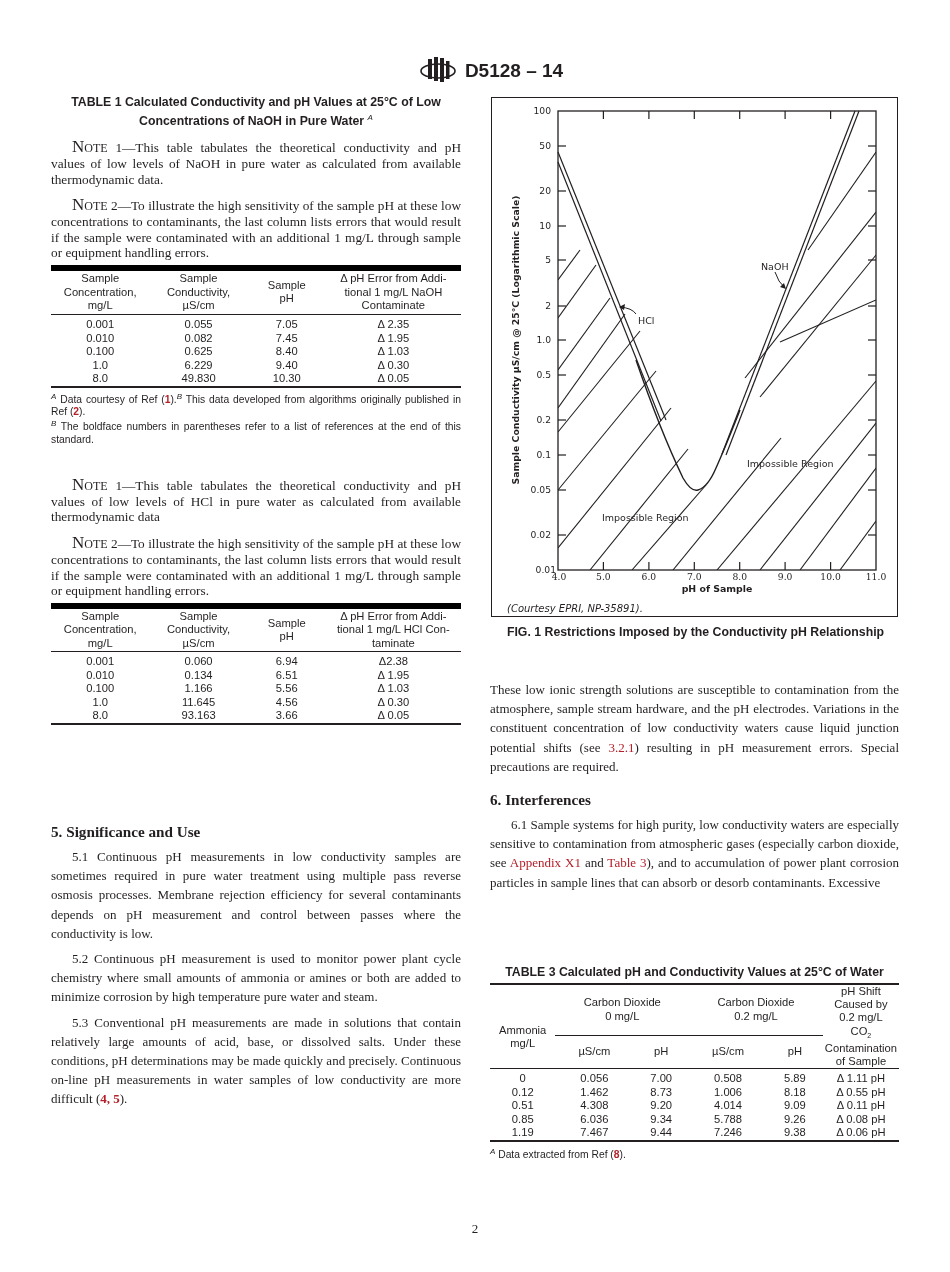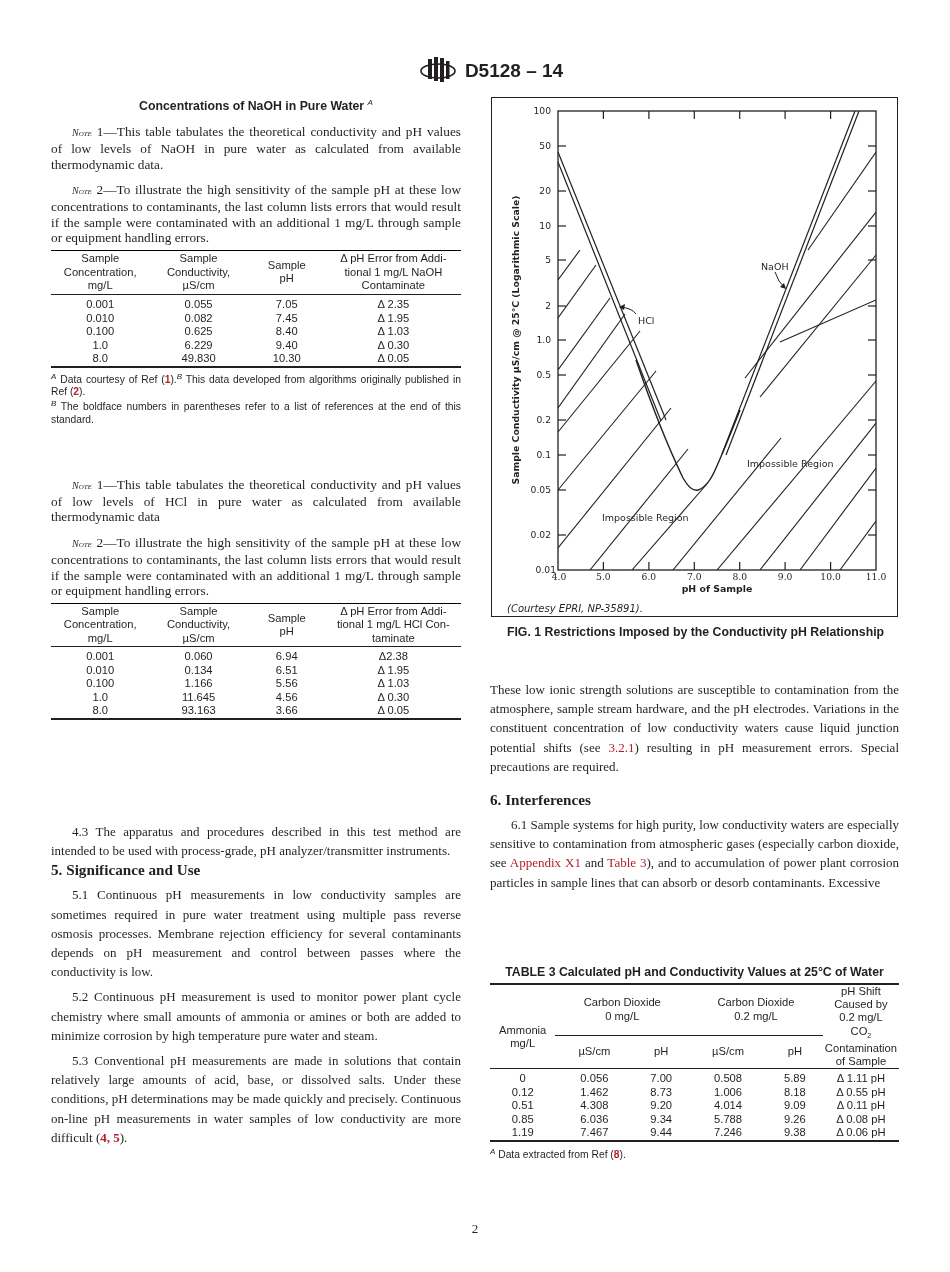--- a/index.html
+++ b/index.html
@@ -9,26 +9,26 @@
   .header .logo { display:inline-block; vertical-align:middle; width:38px; height:30px; }
   .header .code { display:inline-block; vertical-align:middle; font-family:"Liberation Sans", sans-serif; font-weight:bold; font-size:19px; margin-left:4px; }
 
   .col { position:absolute; }
   .col-left { left:51px; width:410px; }
   .col-right { left:490px; width:409px; }
 
   .tbl-title { font-family:"Liberation Sans", sans-serif; font-weight:bold; font-size:12.3px; text-align:center; line-height:15px; }
   .tbl-title sup, .fn sup { font-style:italic; font-weight:normal; font-size:8px; }
   .note { font-family:"Liberation Serif", serif; font-size:13.3px; line-height:15.7px; text-align:justify; margin:0; text-indent:21px; }
-  .note .sc { font-variant:small-caps; font-size:10px;font-style:italic; }
+  .note .sc { font-variant:small-caps; font-size:17px; }
 
   table.data { border-collapse:collapse; width:100%; font-family:"Liberation Sans", sans-serif; font-size:11.2px; }
   table.data thead th { font-weight:normal; text-align:center; vertical-align:middle; line-height:13.5px; padding:1px 2px; }
   table.data tbody td { text-align:center; line-height:13.6px; padding:0 2px; }
-  table.data.tbl12 { border-top:1px solid #000000; border-bottom:2px solid #231f20; }
+  table.data.tbl12 { border-top:6px solid #000000; border-bottom:2px solid #231f20; }
   table.data.tbl12 thead tr { border-bottom:1px solid #231f20; }
   .fn { font-family:"Liberation Sans", sans-serif; font-size:10.3px; line-height:12px; text-align:justify; margin:0; }
   .ref { color:#b4202a; font-weight:bold; }
   .link { color:#b4202a; }
 
   .body-p { font-family:"Liberation Serif", serif; font-size:13px; line-height:19.2px; text-align:justify; margin:0; text-indent:21px; }
   .body-p.noind { text-indent:0; }
   .sec-h { font-family:"Liberation Serif", serif; font-weight:bold; font-size:15.2px; margin:0; line-height:19px; }
 
   .fig-box { position:absolute; left:491px; top:97px; width:407px; height:520px; border:1.3px solid #231f20; box-sizing:border-box; }
@@ -48,20 +48,21 @@
     <rect x="9" y="3" width="4" height="20" fill="#231f20"></rect>
     <rect x="15" y="1" width="4" height="24" fill="#231f20"></rect>
     <rect x="21" y="2" width="4" height="24" fill="#231f20"></rect>
     <rect x="27" y="5" width="3.5" height="18" fill="#231f20"></rect>
   </svg>
   <span class="code">D5128 – 14</span>
 </div>
 
 <div class="col col-left" style="top:95px;">
   <div class="tbl-title">
+    <div>TABLE 1 Calculated Conductivity and pH Values at 25°C of Low</div>
     <div><span>Concentrations of NaOH in Pure Water</span> <sup>A</sup></div>
   </div>
   <p class="note" style="margin-top:10px;"><span class="sc">Note</span><span> 1—This table tabulates the theoretical conductivity and pH values of low levels of NaOH in pure water as calculated from available thermodynamic data.</span></p>
   <p class="note" style="margin-top:10px;"><span class="sc">Note</span><span> 2—To illustrate the high sensitivity of the sample pH at these low concentrations to contaminants, the last column lists errors that would result if the sample were contaminated with an additional 1 mg/L through sample or equipment handling errors.</span></p>
 
   <table class="data tbl12" style="margin-top:4px;">
     <thead>
       <tr>
         <th style="width:24%"><span>Sample</span><br><span>Concentration,</span><br><span>mg/L</span></th>
         <th style="width:24%"><span>Sample</span><br><span>Conductivity,</span><br><span>µS/cm</span></th>
@@ -154,21 +155,20 @@
           <td>8.0</td>
           <td>93.163</td>
           <td>3.66</td>
           <td>Δ 0.05</td>
         </tr>
     </tbody>
   </table>
 </div>
 
 <div class="col col-left" style="top:822px;">
-  <p class="body-p">4.3 The apparatus and procedures described in this test method are intended to be used with process-grade, pH analyzer/transmitter instruments.</p>
   <p class="sec-h" style="">5. Significance and Use</p>
   <p class="body-p" style="margin-top:6px;">5.1 Continuous pH measurements in low conductivity samples are sometimes required in pure water treatment using multiple pass reverse osmosis processes. Membrane rejection efficiency for several contaminants depends on pH measurement and control between passes where the conductivity is low.</p>
   <p class="body-p" style="margin-top:6px;">5.2 Continuous pH measurement is used to monitor power plant cycle chemistry where small amounts of ammonia or amines or both are added to minimize corrosion by high temperature pure water and steam.</p>
   <p class="body-p" style="margin-top:6px;"><span>5.3 Conventional pH measurements are made in solutions that contain relatively large amounts of acid, base, or dissolved salts. Under these conditions, pH determinations may be made quickly and precisely. Continuous on-line pH measurements in water samples of low conductivity are more difficult (</span><span class="ref">4</span><span class="ref">, </span><span class="ref">5</span><span>).</span></p>
 </div>
 
 <div class="fig-box"></div>
 <svg style="position:absolute; left:491px; top:97px;" width="407" height="520" viewBox="491 97 407 520">
   <defs>
     <clipPath id="plotclip">

